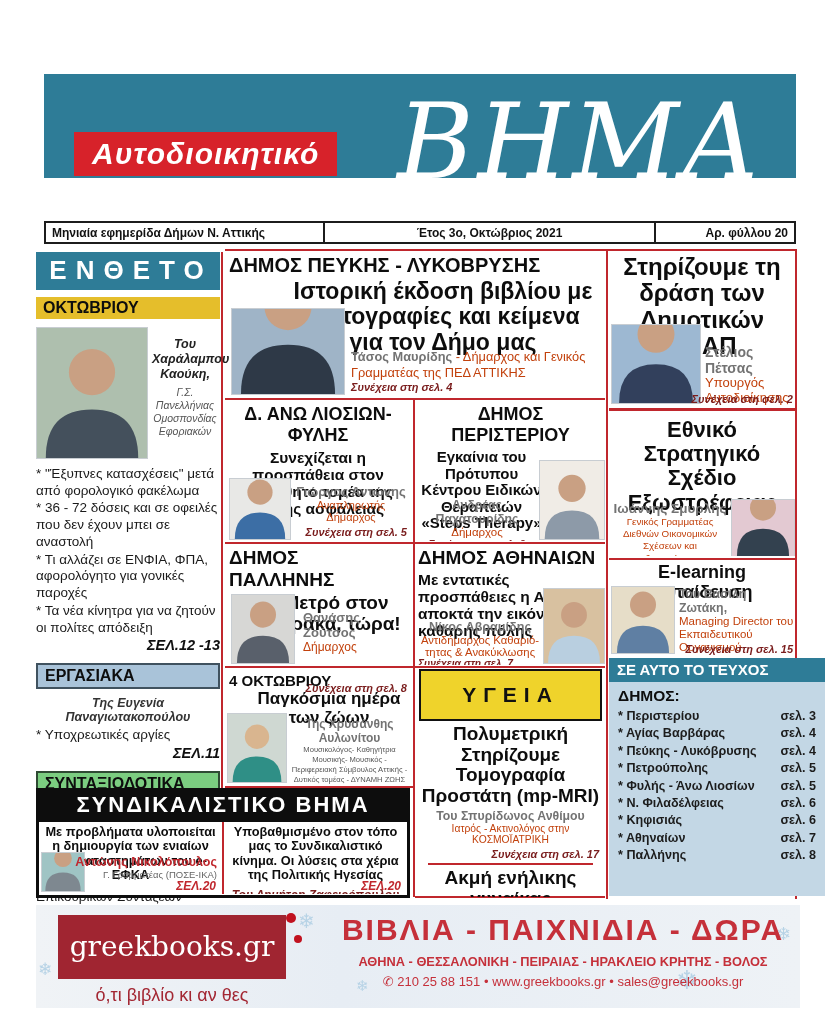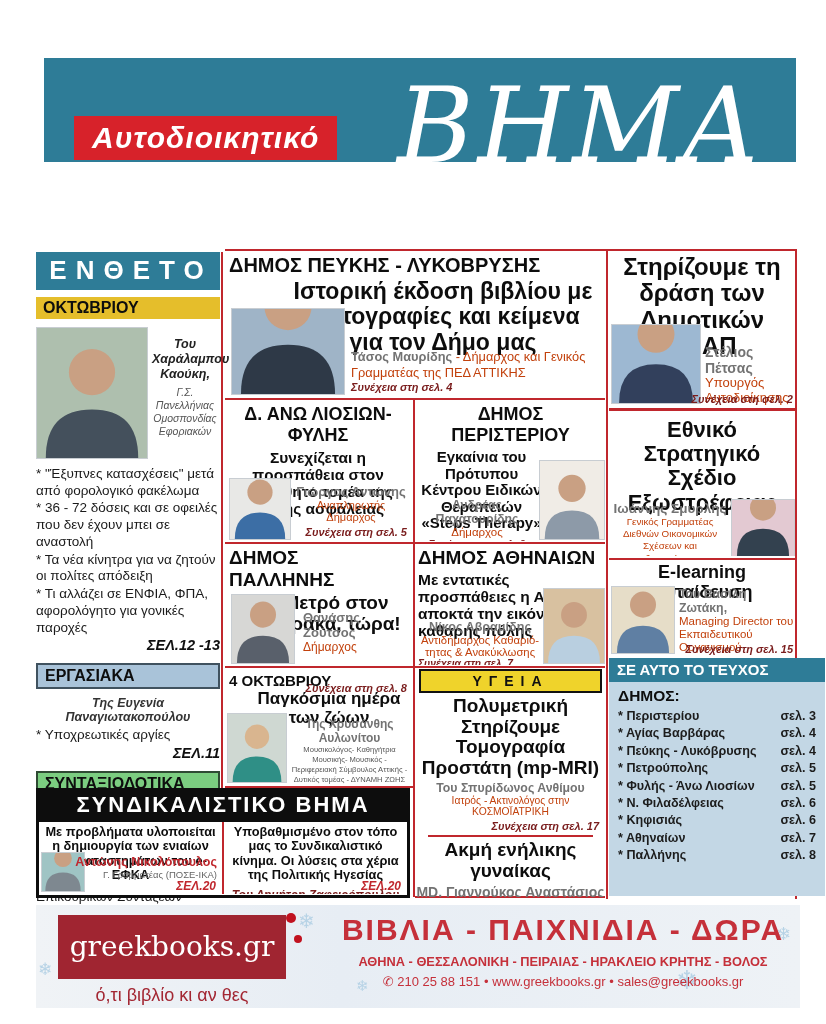--- a/index.html
+++ b/index.html
@@ -1,19 +1,19 @@
 <!DOCTYPE html>
 <html lang="el"><head>
 <meta charset="utf-8">
 <style>
   html,body{margin:0;padding:0;background:#fff;}
   .page{position:relative;width:826px;height:1024px;background:#fff;overflow:hidden;
         font-family:"Liberation Sans",sans-serif;color:#111;}
   
-  .masthead{position:absolute;left:44px;top:58px;width:752px;height:104px;background:#2e7c97;}
+  .masthead{position:absolute;left:44px;top:74px;width:752px;height:104px;background:#2e7c97;}
   .brand-badge{position:absolute;left:30px;top:58px;background:#d7222a;color:#fff;
         font-weight:bold;font-style:italic;font-size:30px;padding:5px 18px;letter-spacing:1px;}
   .brand-title{position:absolute;right:34px;top:-2px;color:#fff;
         font-family:"DejaVu Serif",serif;font-style:italic;font-size:104px;line-height:140px;letter-spacing:4px;}
   
   .dateline{position:absolute;left:44px;top:221px;width:752px;height:23px;border:2px solid #1c1c1c;
         box-sizing:border-box;display:flex;font-size:12px;font-weight:bold;align-items:center;}
   .dateline .dcell{height:100%;display:flex;align-items:center;box-sizing:border-box;}
   .d1{width:279px;padding-left:6px;border-right:2px solid #1c1c1c;}
   .d2{width:331px;justify-content:center;border-right:2px solid #1c1c1c;}
@@ -55,21 +55,21 @@
   .synd-body{display:flex;height:72px;}
   .synd-half{flex:1;padding:3px 5px;position:relative;overflow:hidden;}
   .synd-div{width:2px;background:#c0272d;}
   .synd-headline{font-weight:bold;font-size:12.8px;text-align:center;line-height:1.12;color:#0d0d0d;}
   .synd-name{color:#c0272d;font-weight:bold;font-size:12.5px;text-align:right;}
   .synd-role{color:#666;font-size:9.5px;text-align:right;}
   .synd-ref{position:absolute;right:6px;bottom:1px;color:#c0272d;font-weight:bold;font-style:italic;font-size:12px;}
   .synd-author{font-weight:bold;font-style:italic;font-size:12px;color:#7a1d1d;text-align:center;margin-top:6px;}
   
   .ygeia-hdr{margin:0 3px;border:2px solid #111;background:#efd32b;text-align:center;
-        font-weight:bold;font-size:14px;letter-spacing:7px;padding:2px 0;}
+        font-weight:bold;font-size:21px;letter-spacing:7px;padding:12px 0;}
   .ygeia-sep{height:2px;background:#c0272d;margin:3px 12px;}
   
   .toc-hdr{background:#2e7c97;color:#fff;font-weight:bold;font-size:15px;padding:3px 8px 4px;}
   .toc-body{background:#c3d7e5;padding:3px 9px 6px;height:205px;}
   .toc-group{font-weight:bold;font-size:15.5px;margin:2px 0 3px;color:#0d0d0d;}
   .toc-row{display:flex;justify-content:space-between;font-size:12.6px;font-weight:bold;
         line-height:17.4px;color:#1c1c1c;}
   
   .ad{position:absolute;left:36px;top:905px;width:764px;height:103px;
         background:linear-gradient(90deg,#f0f3f6,#e7edf4 40%,#eef2f6);overflow:hidden;}
@@ -87,20 +87,25 @@
 </head>
 <body>
 
 <div class="page">
 
   <div class="masthead">
     <div class="brand-badge">Αυτοδιοικητικό</div>
     <div class="brand-title">ΒΗΜΑ</div>
   </div>
 
+  <div class="dateline">
+    <div class="dcell d1">Μηνιαία εφημερίδα Δήμων Ν. Αττικής</div>
+    <div class="dcell d2">Έτος 3ο, Οκτώβριος 2021</div>
+    <div class="dcell d3">Αρ. φύλλου 20</div>
+  </div>
 
   <div class="hline" style="left:225px;top:249px;width:572px;"></div>
   <div class="vline" style="left:221px;top:252px;height:646px;"></div>
   <div class="vline" style="left:413px;top:400px;height:497px;"></div>
   <div class="vline" style="left:606px;top:249px;height:650px;"></div>
   <div class="vline" style="left:795px;top:249px;height:650px;"></div>
   <div class="hline" style="left:225px;top:398px;width:380px;"></div>
   <div class="hline" style="left:225px;top:542px;width:380px;"></div>
   <div class="hline" style="left:225px;top:666px;width:380px;"></div>
   <div class="hline" style="left:225px;top:786px;width:188px;"></div>
@@ -120,22 +125,22 @@
           </svg>
       </div>
       <div class="author-block">
         <div class="author-name">Του Χαράλαμπου Καούκη,</div>
         <div class="author-role">Γ.Σ. Πανελλήνιας Ομοσπονδίας Εφοριακών</div>
       </div>
     </div>
     <div class="bullets">
       <div>* "Έξυπνες κατασχέσεις" μετά από φορολογικό φακέλωμα</div>
       <div>* 36 - 72 δόσεις και σε οφειλές που δεν έχουν μπει σε αναστολή</div>
+      <div>* Τι αλλάζει σε ΕΝΦΙΑ, ΦΠΑ, αφορολόγητο για γονικές παροχές</div>
       <div>* Τα νέα κίνητρα για να ζητούν οι πολίτες απόδειξη</div>
-      <div>* Τι αλλάζει σε ΕΝΦΙΑ, ΦΠΑ, αφορολόγητο για γονικές παροχές</div>
     </div>
     <div class="pageref">ΣΕΛ.12 -13</div>
 
     <div class="sec-hdr hdr-blue">ΕΡΓΑΣΙΑΚΑ</div>
     <div class="author-center">Της Ευγενία Παναγιωτακοπούλου</div>
     <div class="bullets" style="margin-top:2px;">
       <div>* Υποχρεωτικές αργίες</div>
     </div>
     <div class="pageref">ΣΕΛ.11</div>
 

